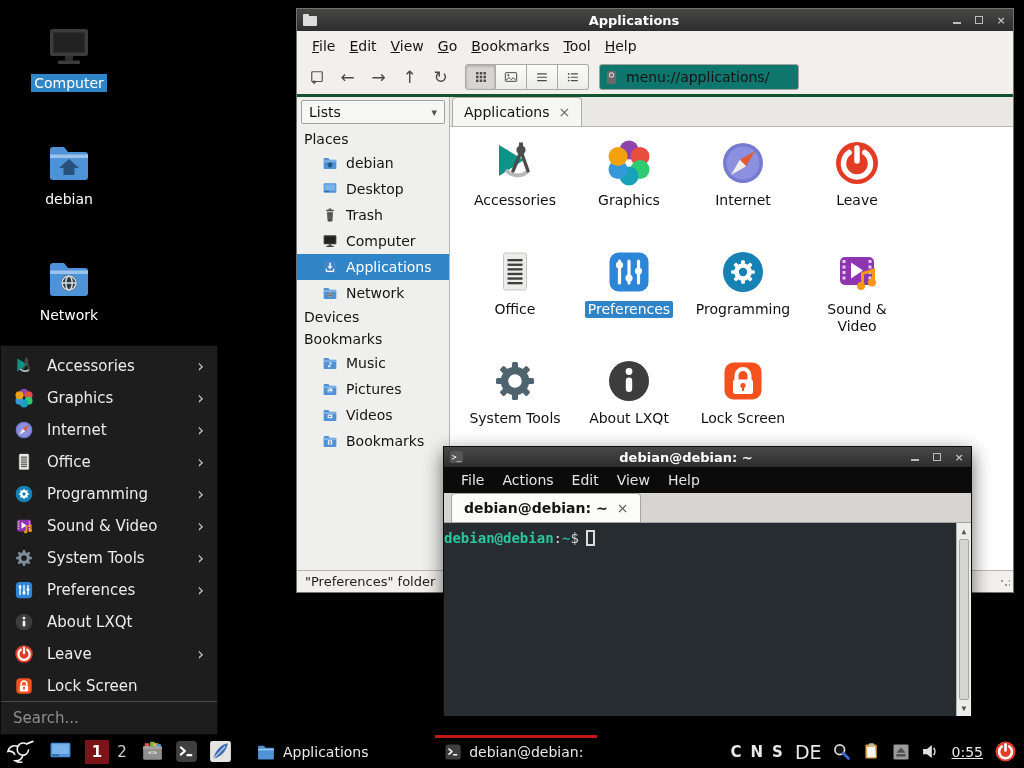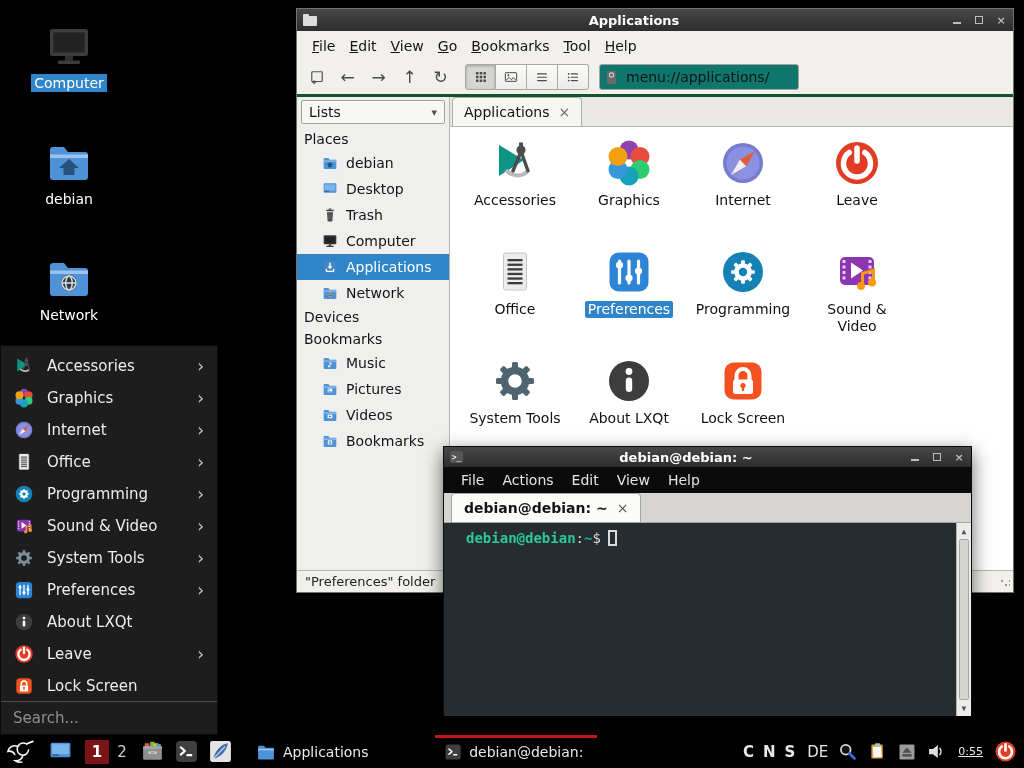--- a/index.html
+++ b/index.html
@@ -87,21 +87,21 @@
           background:#d6d5d1; z-index:40; box-shadow:0 6px 18px rgba(0,0,0,.6); }
   .term .titlebar { height:20px; }
   .term-ticon { width:13px; height:12px; background:#565656; border-radius:2px; color:#fff; font-size:8px;
                 font-family:"DejaVu Sans Mono",monospace; display:flex; align-items:center; justify-content:center; }
   .term-menubar { height:26px; background:#0b0b0b; display:flex; align-items:center; padding-left:8px; }
   .term-menubar .mi { padding:0 9px; font-size:14px; color:#e4e4e4; }
   .term-tabbar { height:30px; background:#d6d5d1; border-bottom:1px solid #a6a6a1; display:flex; align-items:flex-end; }
   .term-tab { height:29px; margin-left:7px; padding:0 12px; background:#fbfbf9; border:1px solid #a6a6a1; border-bottom:none;
               border-radius:4px 4px 0 0; display:flex; align-items:center; gap:9px; font-size:14px; font-weight:bold; color:#141414; }
   .term-tab .tclose { color:#555; font-weight:normal; }
-  .term-view { height:193px; background:#262c2f; position:relative; padding:7px 22px;
+  .term-view { height:193px; background:#262c2f; position:relative; padding:7px 0;
                font-family:"DejaVu Sans Mono","Liberation Mono",monospace; font-size:14px; }
   .pr-user { color:#2bc79e; font-weight:bold; }
   .pr-sep  { color:#d6d6d6; }
   .pr-path { color:#2aa8a8; font-weight:bold; }
   .pr-sym  { color:#d6d6d6; }
   .cursor { display:inline-block; width:9px; height:16px; border:2px solid #dcdcdc; margin-left:7px; vertical-align:text-bottom; }
   .scroll { position:absolute; right:0; top:0; bottom:0; width:15px; background:#ececea; border-left:1px solid #b3b3ae; }
   .scroll .sarr { position:absolute; left:0; width:14px; height:14px; display:flex; align-items:center; justify-content:center;
                   color:#555; font-size:8px; }
   .scroll .thumb { position:absolute; left:2px; right:2px; top:16px; bottom:16px; background:#d4d4d0;
@@ -117,22 +117,22 @@
   .ws.active { background:#7b1416; color:#fff; }
   .ws.idle { color:#cfcfcf; font-weight:normal; margin-left:4px; width:18px; }
   .launch { margin-left:9px; }
   .task { position:relative; display:flex; align-items:center; gap:7px; height:33px; padding:0 9px; font-size:14px; color:#e8e8e8; }
   .task.first { margin-left:14px; width:188px; }
   .task.active-task { width:162px; }
   .task.active-task::before { content:""; position:absolute; top:0; left:0; right:0; height:3px; background:#c01717; }
   .task .tlabel { white-space:nowrap; overflow:hidden; }
   .tray { margin-left:auto; display:flex; align-items:center; gap:9px; margin-right:7px; }
   .kbd { font-size:15px; font-weight:bold; }
-  .layout { font-size:15px; margin-left:3px; }
-  .clock { font-size:11px; margin:0 2px;text-decoration:underline; }
+  .layout { font-size:19px; margin-left:3px; }
+  .clock { font-size:14px; margin:0 2px;text-decoration:underline; }
 </style>
 </head>
 <body>
 
 <svg width="0" height="0" style="position:absolute" aria-hidden="true">
 <defs>
   <symbol id="i-gear" viewBox="0 0 48 48">
     <g fill="currentColor">
       <rect x="21" y="5" width="6" height="11" rx="1.5"></rect>
       <rect x="21" y="5" width="6" height="11" rx="1.5" transform="rotate(45 24 24)"></rect>

